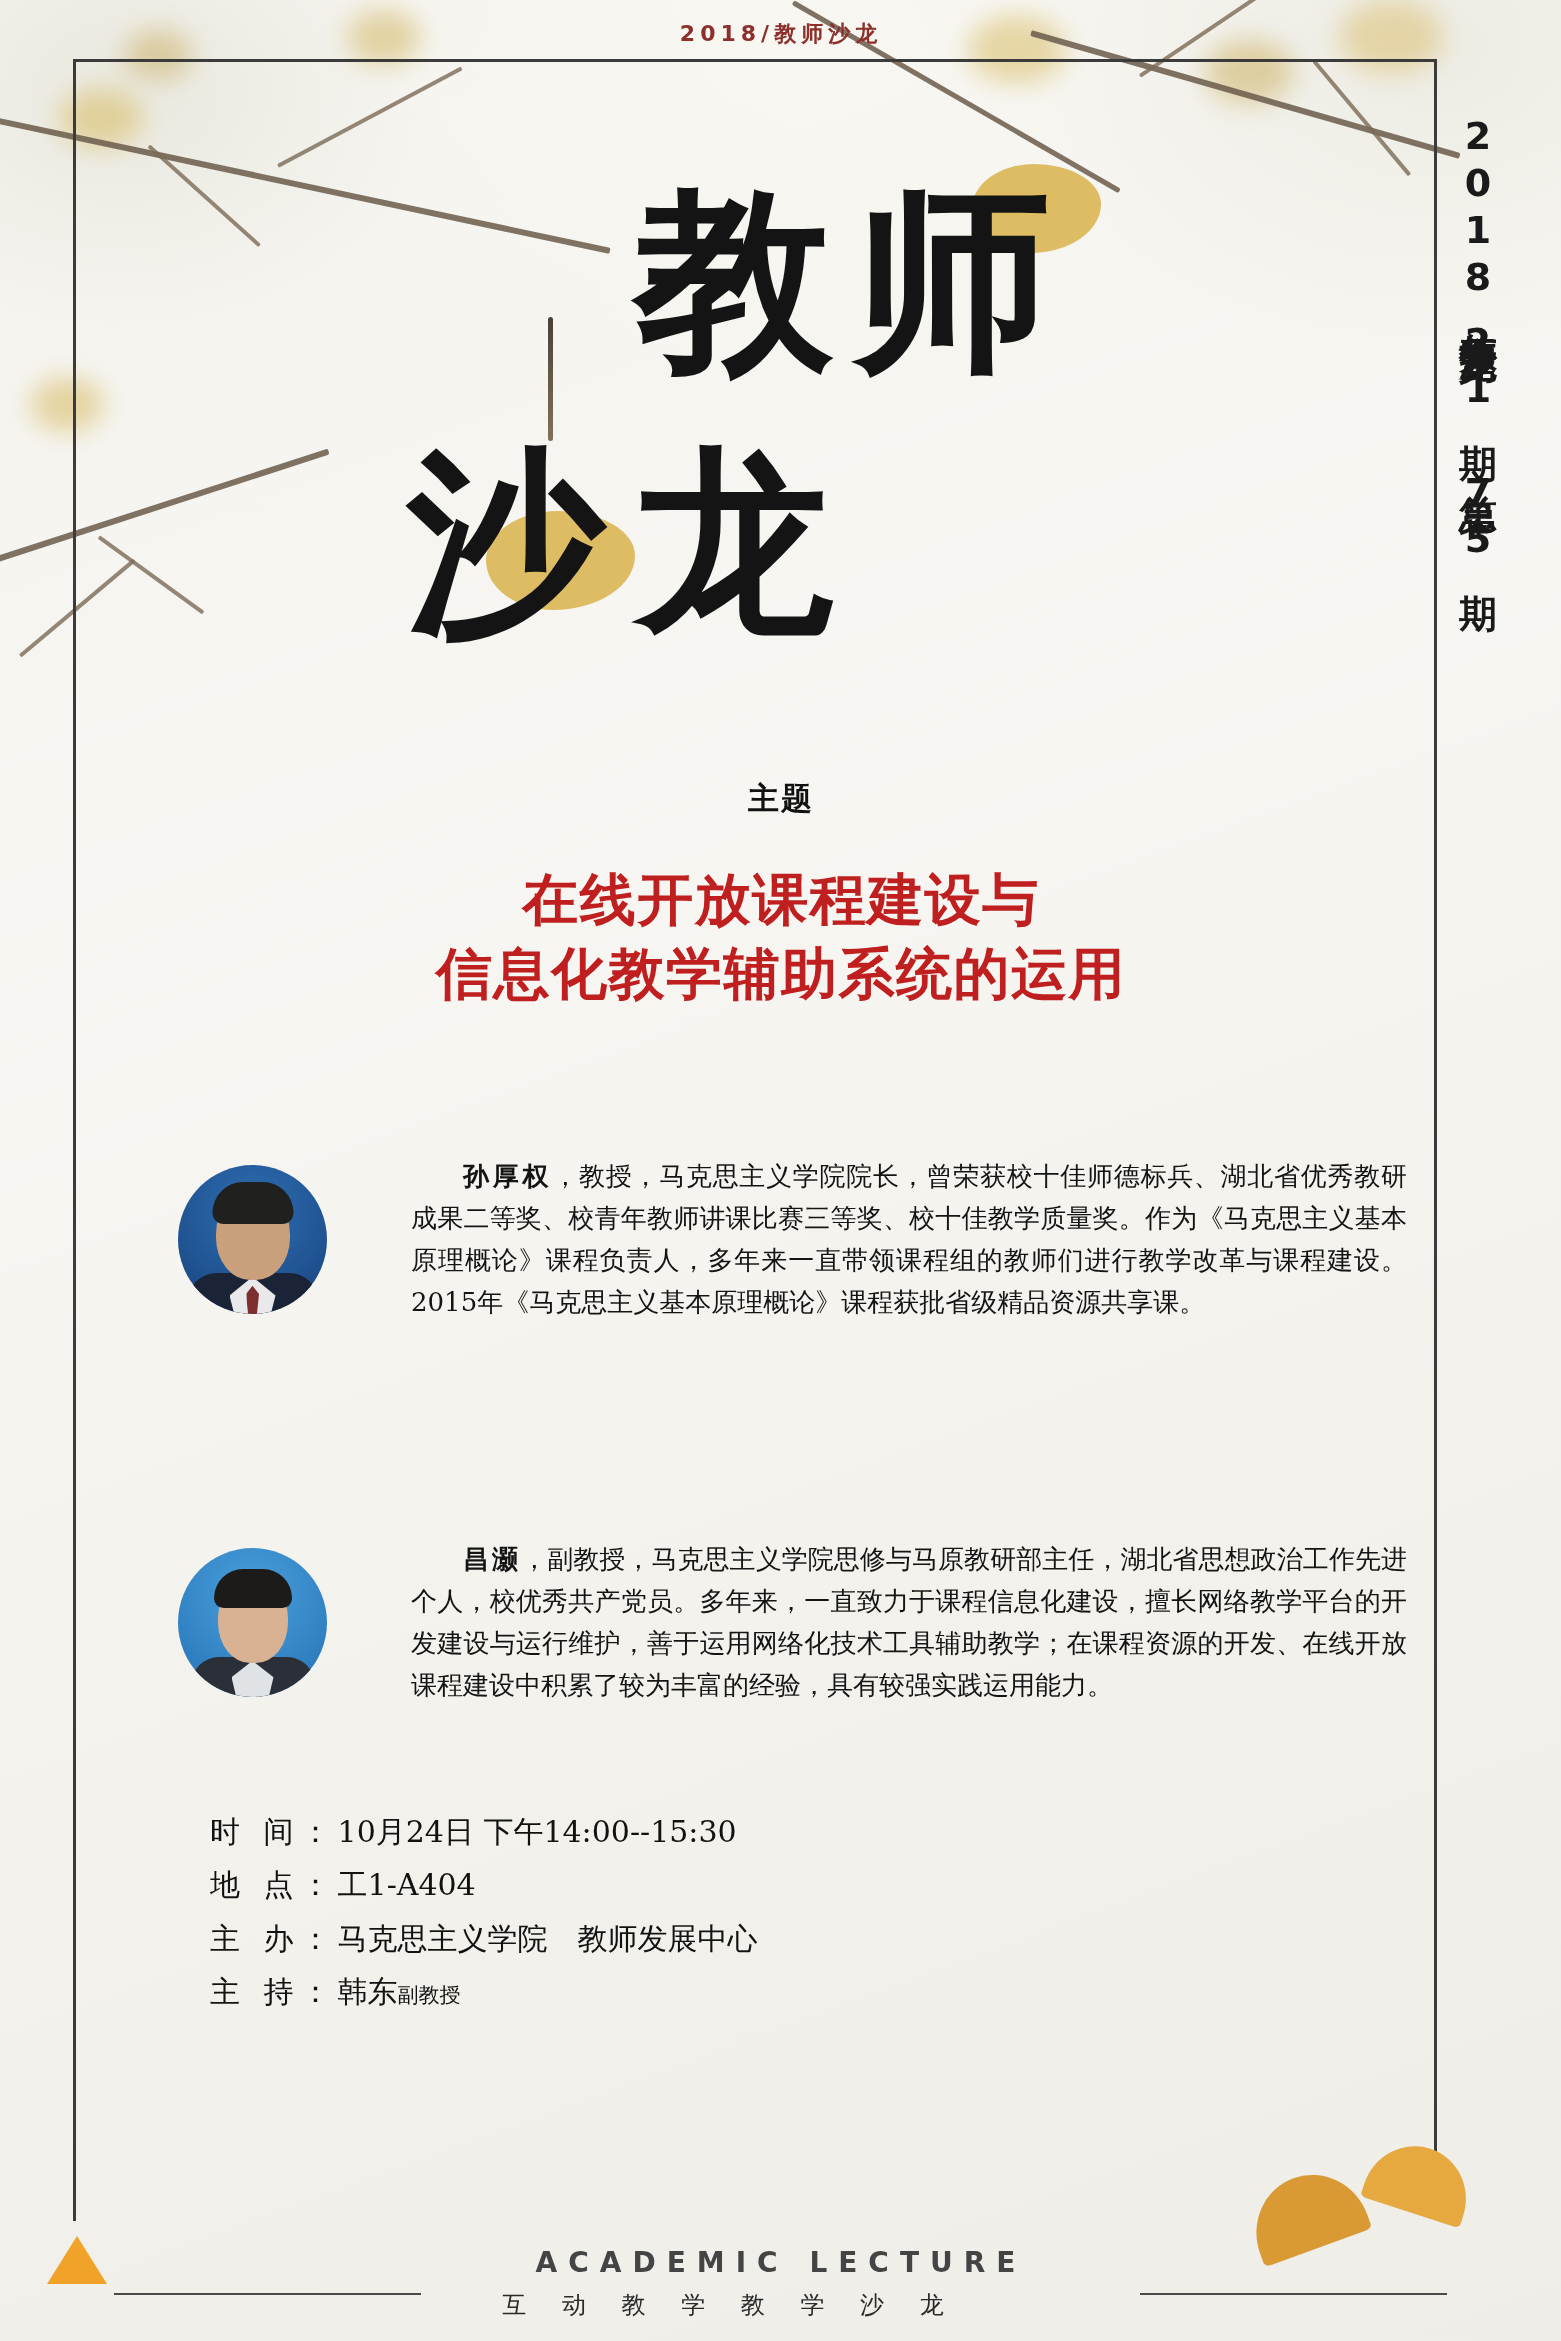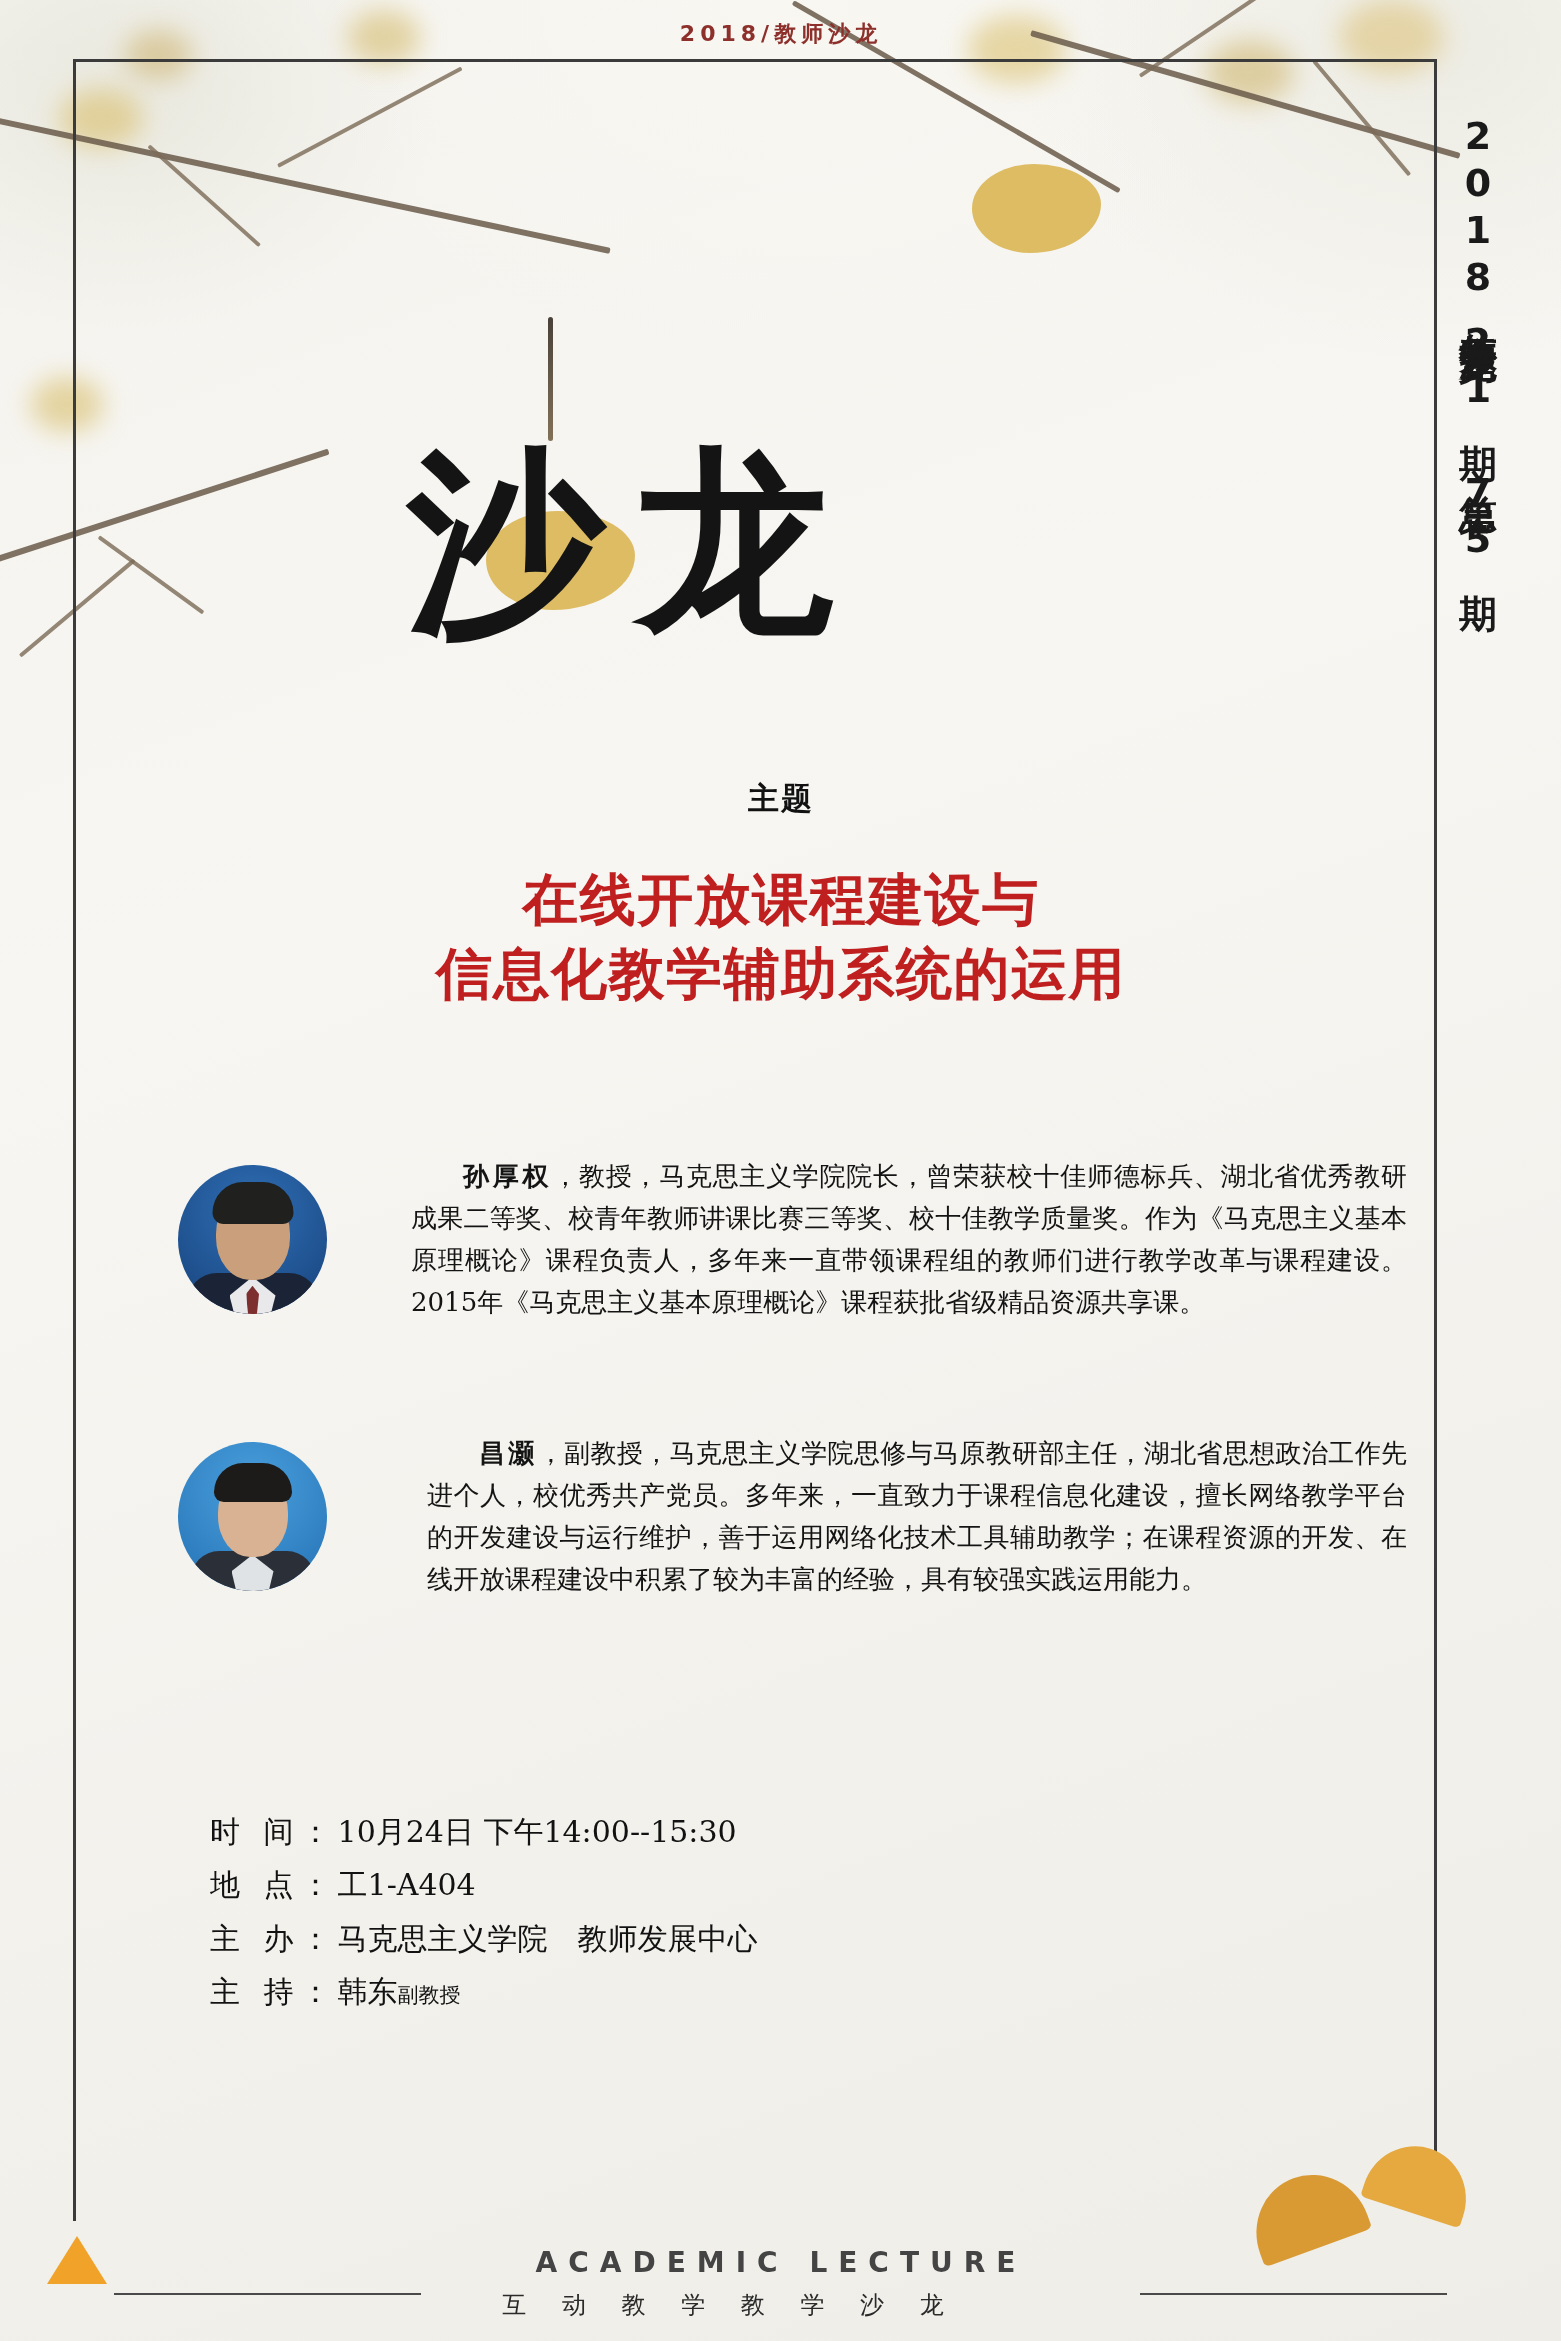--- a/index.html
+++ b/index.html
@@ -154,21 +154,21 @@
   }
   .theme-title .line { display: block; }
 
   
   .speaker {
     position: absolute;
     display: flex;
     align-items: center;
   }
   .speaker-1 { left: 178px; top: 1155px; width: 1229px; }
-  .speaker-2 { left: 178px; top: 1432px; width: 1229px; gap: 16px; }
+  .speaker-2 { left: 178px; top: 1538px; width: 1229px; }
 
   .avatar {
     width: 149px;
     height: 149px;
     border-radius: 50%;
     flex: 0 0 149px;
     position: relative;
     overflow: hidden;
   }
   .avatar-1 { background: radial-gradient(circle at 50% 30%, #2f6fb5 0%, #1e4f8c 70%, #17406f 100%); }
@@ -295,20 +295,21 @@
   <div class="frame-top"></div>
   <div class="frame-left"></div>
   <div class="frame-right"></div>
 
   <div class="top-label">2018/教师沙龙</div>
 
   <div class="side-title">2018年教师沙龙第21期 总第75期</div>
 
   <div class="gold-splash" style="left:972px;top:164px;width:129px;height:89px;"></div>
   <div class="gold-splash" style="left:486px;top:511px;width:149px;height:99px;"></div>
+  <div class="brush brush-1">教师</div>
   <div class="brush-ink"></div>
   <div class="brush brush-2">沙龙</div>
 
   <div class="theme-label">主题</div>
   <div class="theme-title">
     <span class="line">在线开放课程建设与</span>
     <span class="line">信息化教学辅助系统的运用</span>
   </div>
 
   <div class="speaker speaker-1">

